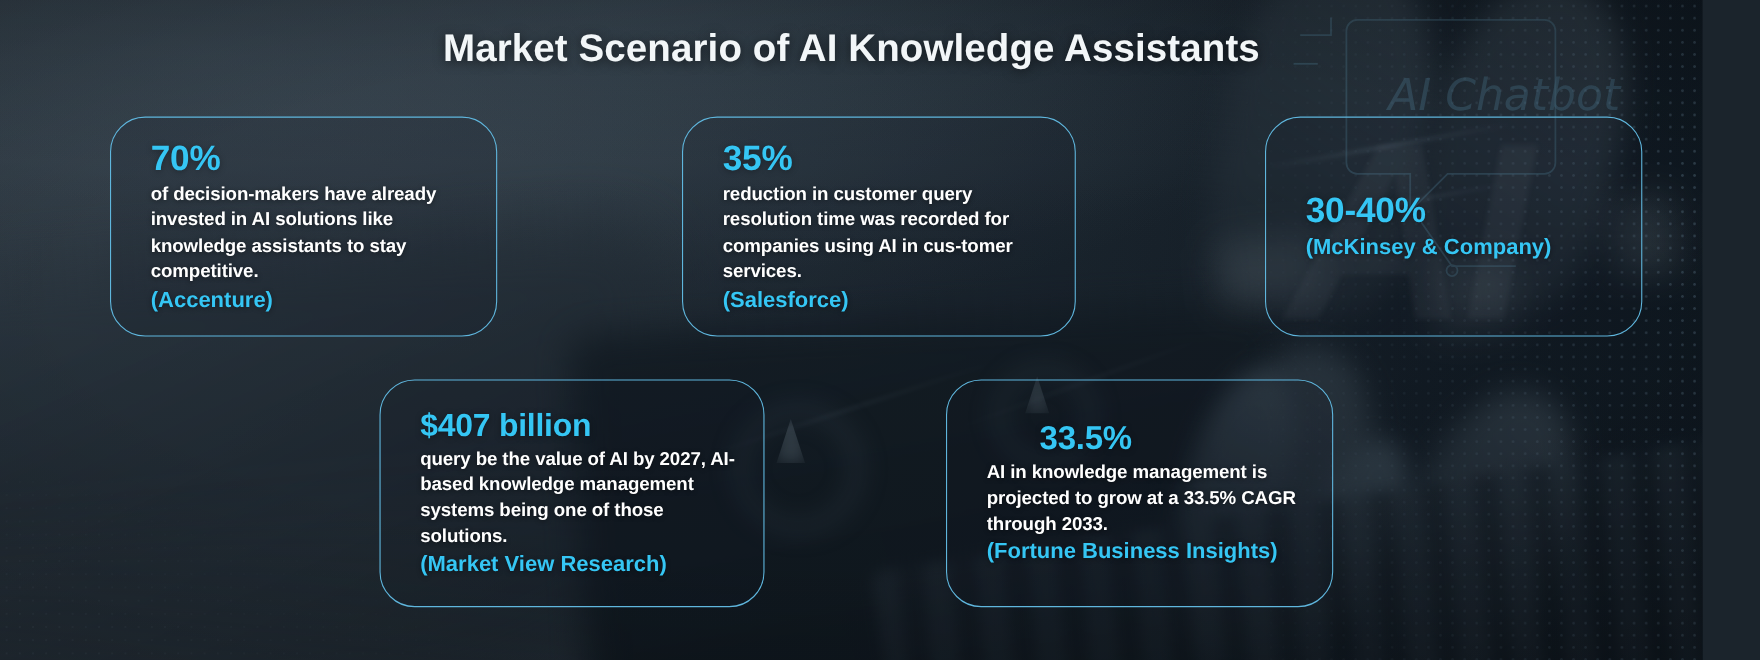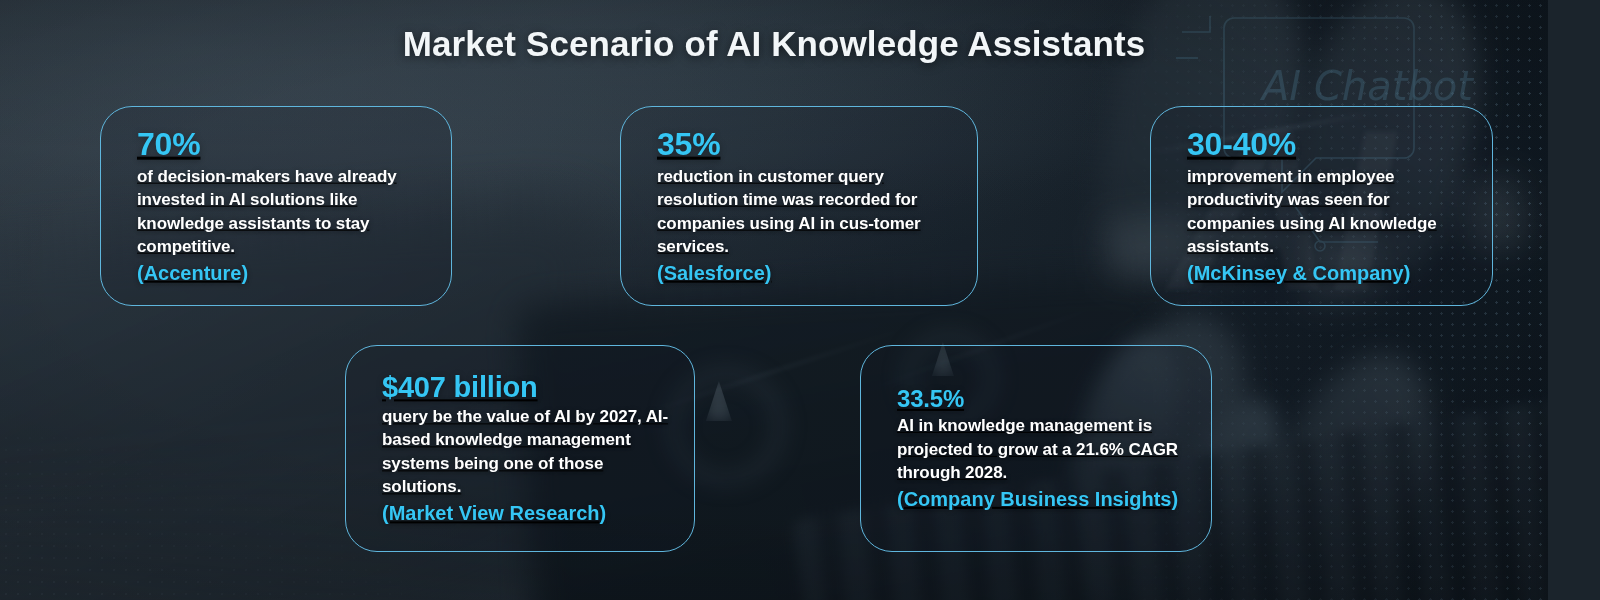--- a/index.html
+++ b/index.html
@@ -190,21 +190,20 @@
     border:1.3px solid #5fb6dd;
     border-radius:32px;
     background:rgba(18,27,35,0.16);
     padding:0;
   }
   .card-inner {
     position:absolute;
     left:36px; right:22px;
     top:50%;
     transform:translateY(-50%);
-    text-decoration:underline;
   }
   .stat-value {
     color:#35c6f4;
     font-weight:700;
     font-size:32px;
     line-height:1.12;
     letter-spacing:-0.2px;
     margin-bottom:2px;
     text-shadow:0 1px 6px rgba(0,0,0,0.35);
   }
@@ -226,21 +225,21 @@
   }
 
   
   #card-1 { left:100px;  top:106px; width:352px; height:200px; }
   #card-2 { left:620px;  top:106px; width:358px; height:200px;padding-left:31px; }
   #card-3 { left:1150px; top:106px; width:343px; height:200px; }
   #card-4 { left:345px;  top:345px; width:350px; height:207px; }
   #card-5 { left:860px;  top:345px; width:352px; height:207px; }
 
   #card-4 .stat-value { font-size:29px; }
-  #card-5 .stat-value { font-size:24px; }
+  #card-5 .stat-value { font-size:30px;margin-left:48px; }
 </style>
 </head>
 <body>
 
 <div class="stage">
 
   <div class="bg-layer bg-base"></div>
   <div class="bg-layer">
     <div class="bg-lid"></div>
     <div class="bg-desk"></div>
@@ -304,35 +303,34 @@
       <div class="card-inner">
         <div class="stat-value">35%</div>
         <div class="stat-desc">reduction in customer query resolution time was recorded for companies using AI in cus-tomer services.</div>
         <div class="stat-source">(Salesforce)</div>
       </div>
     </div>
 
     <div class="card" id="card-3">
       <div class="card-inner">
         <div class="stat-value">30-40%</div>
-        <div class="stat-desc">improvement in employee productivity was seen for companies using AI knowledge assistants.</div>
         <div class="stat-source">(McKinsey &amp; Company)</div>
       </div>
     </div>
 
     <div class="card" id="card-4">
       <div class="card-inner">
         <div class="stat-value">$407 billion</div>
         <div class="stat-desc">query be the value of AI by 2027, AI-based knowledge management systems being one of those solutions.</div>
         <div class="stat-source">(Market View Research)</div>
       </div>
     </div>
 
     <div class="card" id="card-5">
       <div class="card-inner">
         <div class="stat-value">33.5%</div>
-        <div class="stat-desc">AI in knowledge management is projected to grow at a 21.6% CAGR through 2028.</div>
-        <div class="stat-source">(Company Business Insights)</div>
+        <div class="stat-desc">AI in knowledge management is projected to grow at a 33.5% CAGR through 2033.</div>
+        <div class="stat-source">(Fortune Business Insights)</div>
       </div>
     </div>
 
   </div>
 </div>
 
 </body></html>

